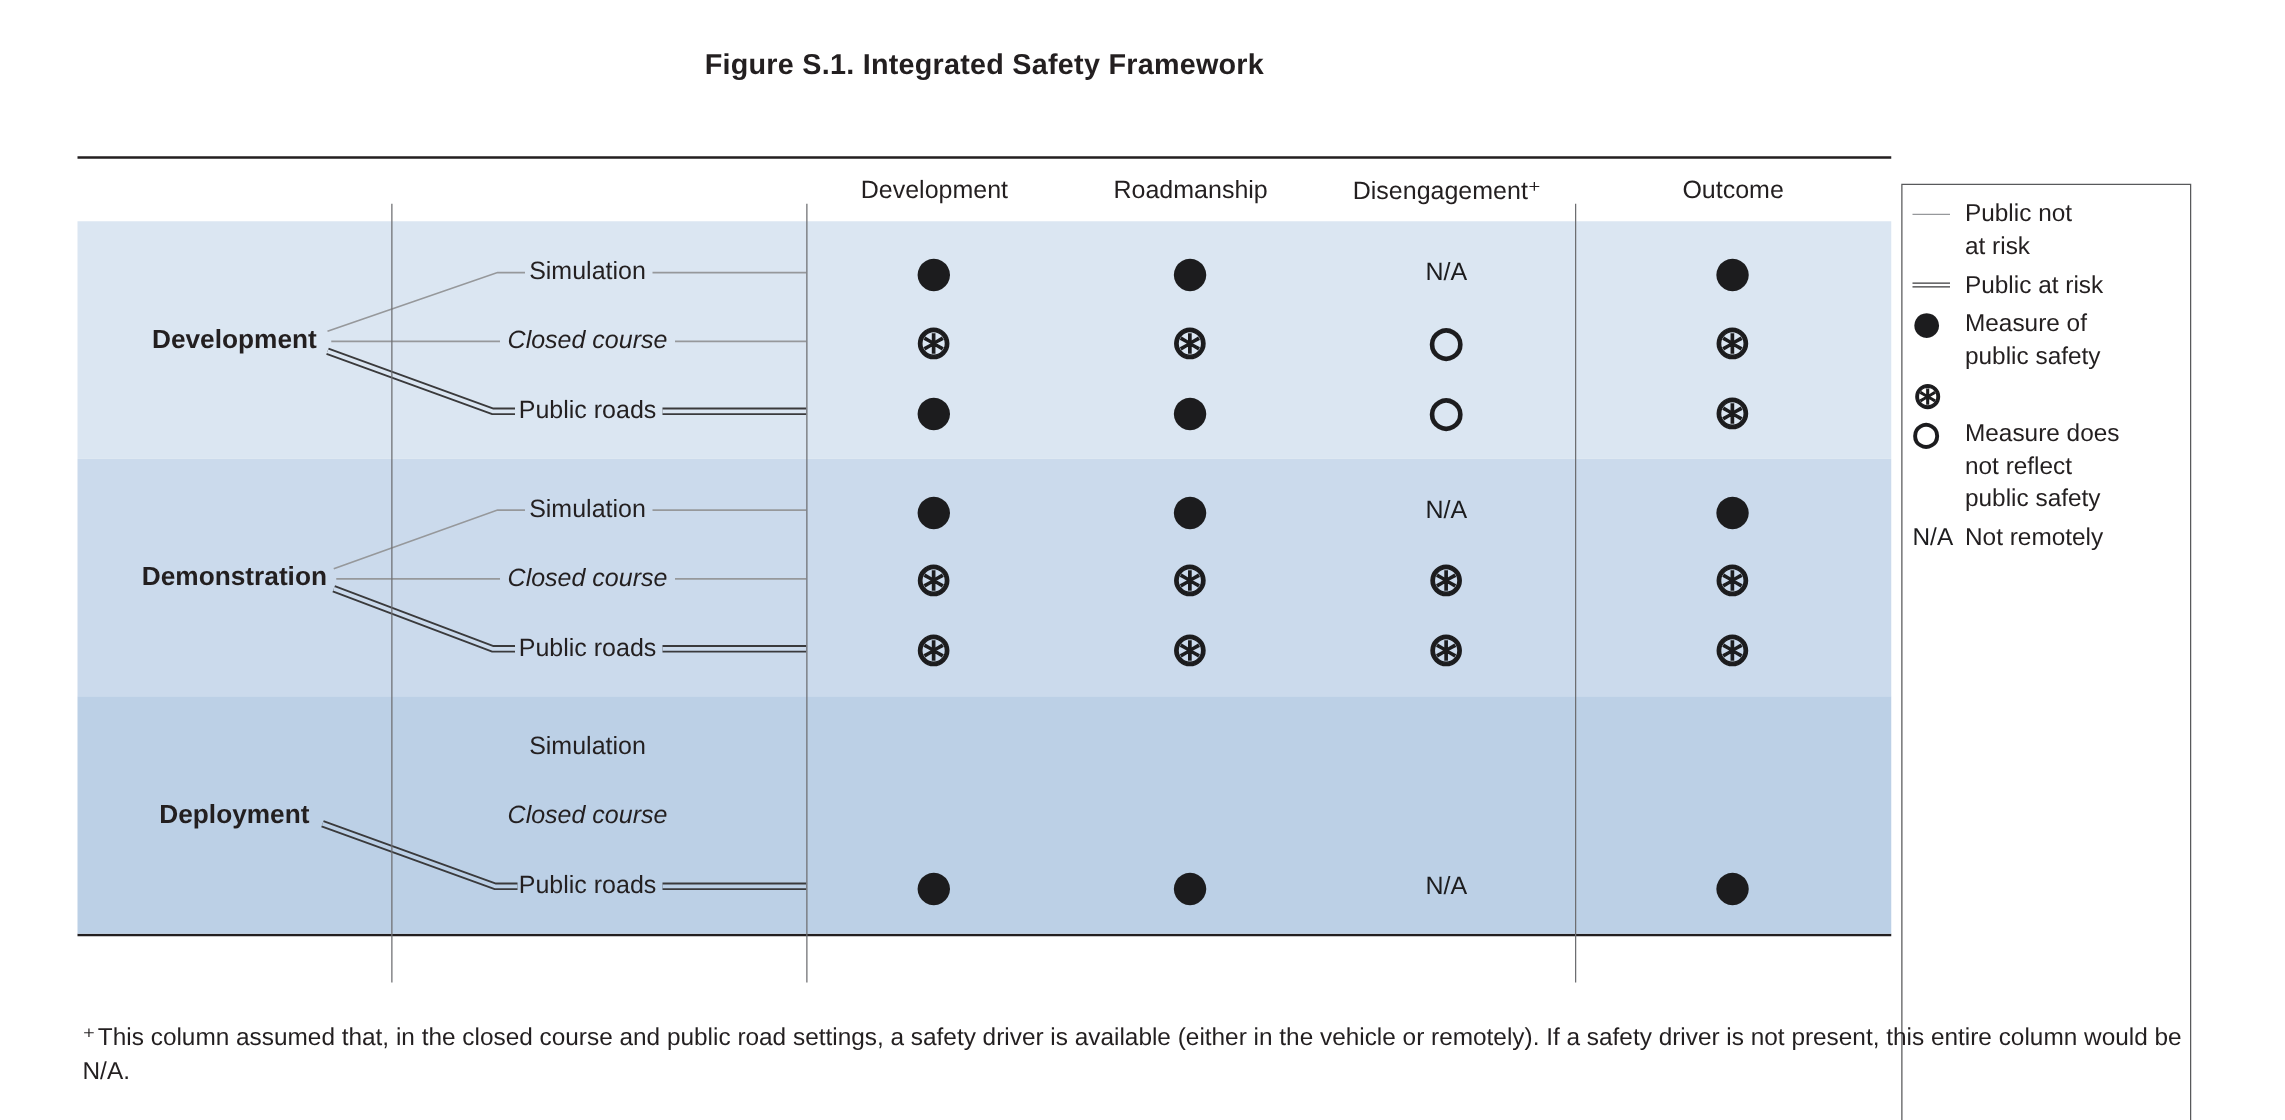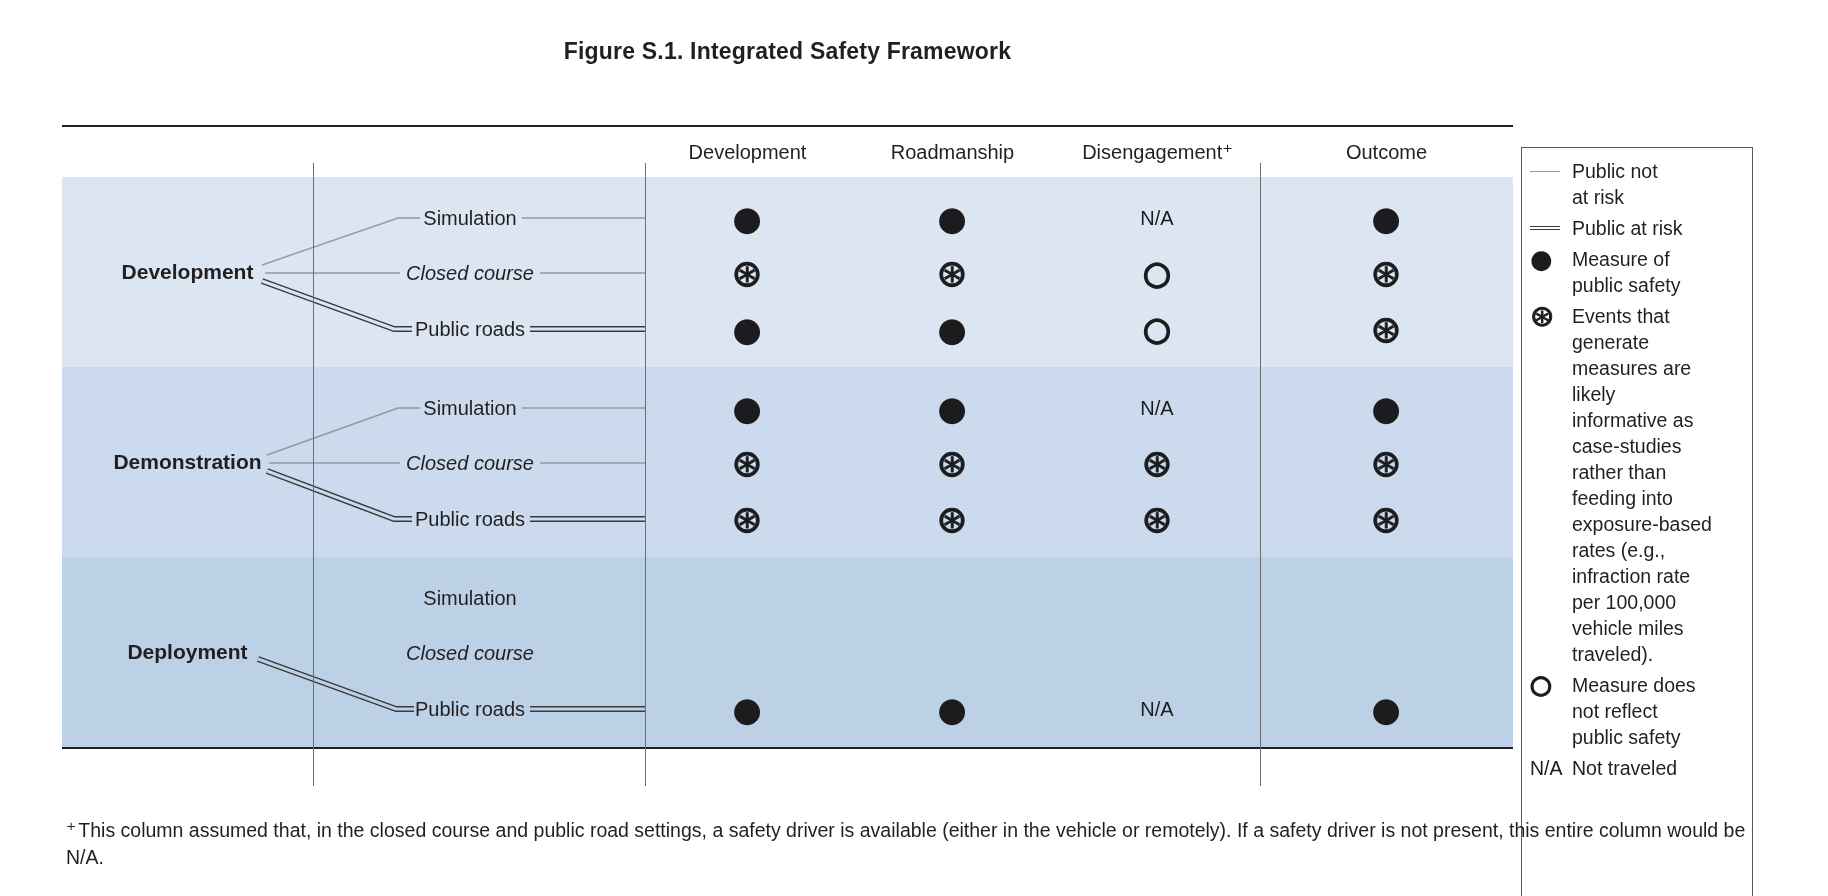--- a/index.html
+++ b/index.html
@@ -192,40 +192,26 @@
     <span class="lsym sym-line-double" style="align-self:flex-start"></span>
     <span class="llabel">Public at risk</span>
   </div>
   <div class="litem">
     <span class="lsym sym-filled" style="align-self:flex-start">●</span>
     <span class="llabel">Measure of
 public safety</span>
   </div>
   <div class="litem">
     <span class="lsym sym-event" style="align-self:flex-start">⊛</span>
-    <span class="llabel">Events that
-generate
-measures are
-likely
-informative as
-case-studies
-rather than
-feeding into
-exposure-based
-rates (e.g.,
-infraction rate
-per 100,000
-vehicle miles
-traveled).</span>
   </div>
   <div class="litem">
     <span class="lsym sym-open" style="align-self:flex-start">○</span>
     <span class="llabel">Measure does
 not reflect
 public safety</span>
   </div>
   <div class="litem">
     <span class="lsym sym-na" style="align-self:flex-start">N/A</span>
-    <span class="llabel">Not traveled</span>
+    <span class="llabel">Not remotely</span>
   </div>
 </div>
 
 <p class="footnote"><span class="fmark">⁺</span><span>This column assumed that, in the closed course and public road settings, a safety driver is available (either in the vehicle or remotely). If a safety driver is not present, this entire column would be N/A.</span></p>
 
 </body></html>

